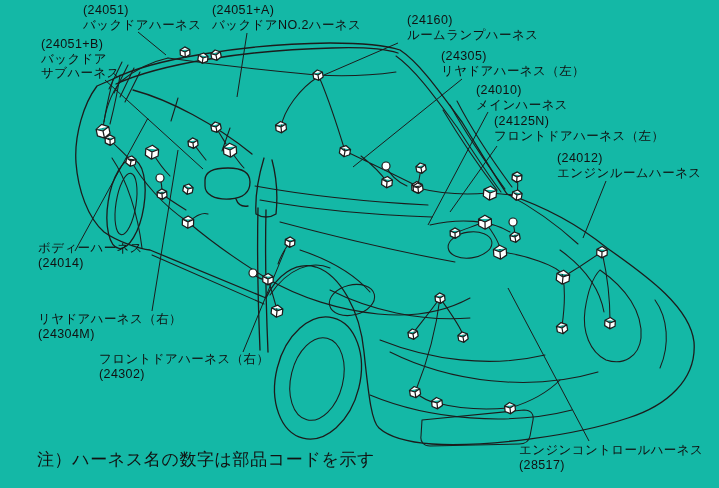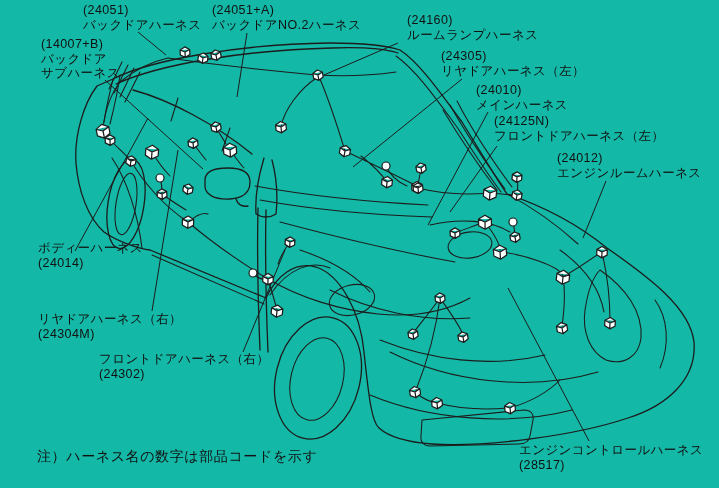--- a/index.html
+++ b/index.html
@@ -10,21 +10,21 @@
   }
   .stage svg{position:absolute;left:0;top:0;}
   .art{stroke:#1c1c1c;fill:none;stroke-width:1.3;stroke-linecap:round;stroke-linejoin:round;}
   .thin{stroke-width:1.05;}
   .label{
     position:absolute;color:#111;font-size:12.5px;line-height:14.5px;
     letter-spacing:.4px;white-space:nowrap;z-index:3;
   }
   .label .ln{display:block;}
   .note{
-    position:absolute;color:#111;font-size:14px;letter-spacing:.6px;
+    position:absolute;color:#111;font-size:17px;letter-spacing:.6px;
     white-space:nowrap;z-index:3;
   }
 </style>
 </head>
 <body>
 
 <div class="stage">
 
   <svg width="719" height="488" viewBox="0 0 719 488">
 
@@ -169,21 +169,21 @@
   <div id="labels">
       <div class="label" style="left: 83px; top: 3px;">
         <span class="ln">(24051)</span>
         <span class="ln">バックドアハーネス</span>
       </div>
       <div class="label" style="left: 212px; top: 3px;">
         <span class="ln">(24051+A)</span>
         <span class="ln">バックドアNO.2ハーネス</span>
       </div>
       <div class="label" style="left: 41px; top: 37px;">
-        <span class="ln">(14007+B)</span>
+        <span class="ln">(24051+B)</span>
         <span class="ln">バックドア</span>
         <span class="ln">サブハーネス</span>
       </div>
       <div class="label" style="left: 370px; top: 13px; margin-left: 37px;">
         <span class="ln">(24160)</span>
         <span class="ln">ルームランプハーネス</span>
       </div>
       <div class="label" style="left: 441px; top: 49px;">
         <span class="ln">(24305)</span>
         <span class="ln">リヤドアハーネス（左）</span>

